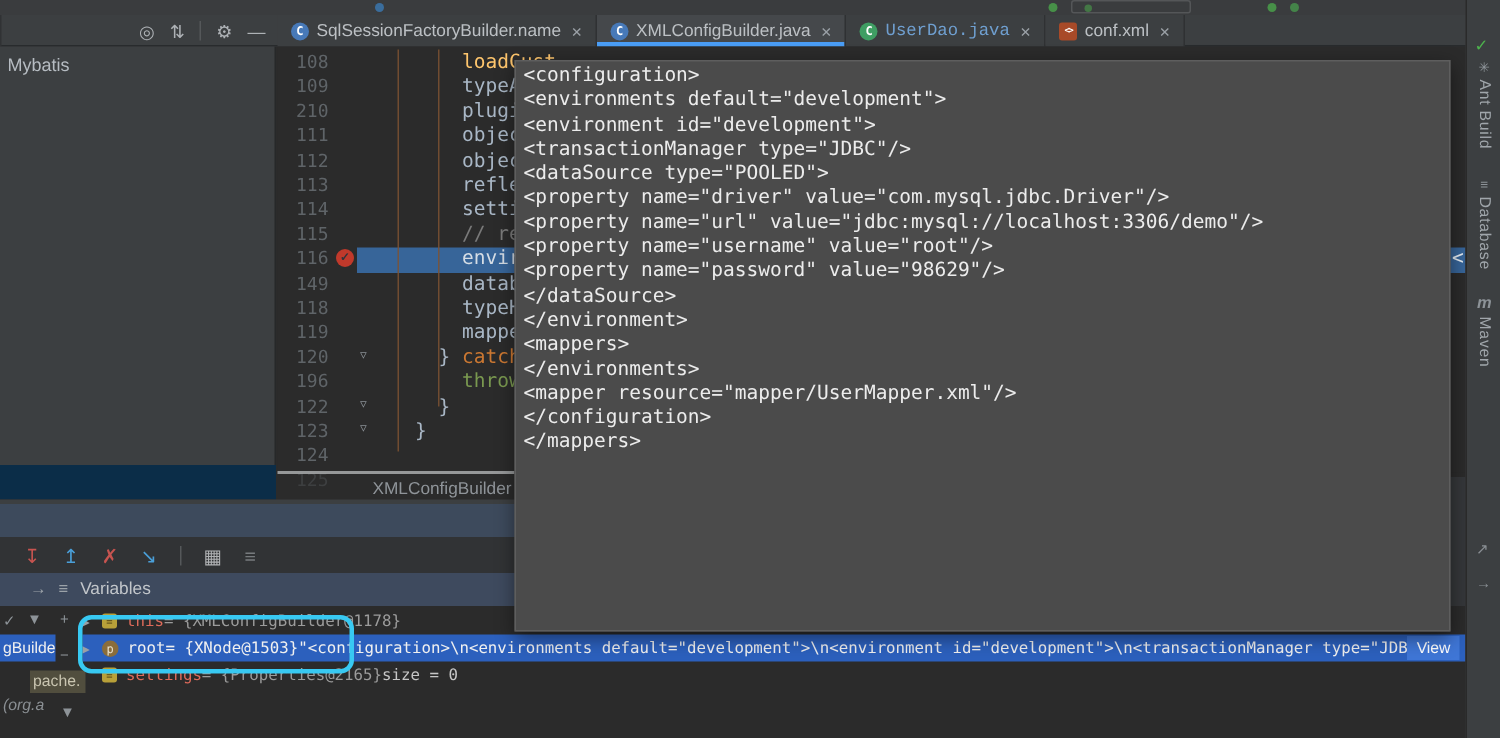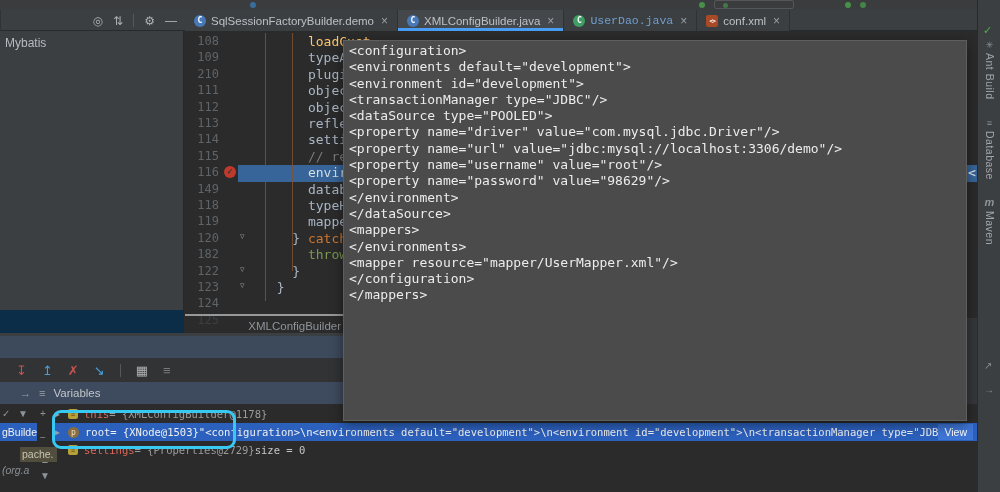--- a/index.html
+++ b/index.html
@@ -108,21 +108,21 @@
     <div id="panel-toolbar">
         <span class="pti">◎</span>
         <span class="pti">⇅</span>
         <span class="vsep"></span>
         <span class="pti">⚙</span>
         <span class="pti">—</span>
       </div>
     <div id="tabs">
         <div class="tab">
           <span class="tic " style="background: rgb(71, 121, 184);">C</span>
-          <span>SqlSessionFactoryBuilder.demo</span>
+          <span>SqlSessionFactoryBuilder.name</span>
           <span class="tclose">×</span>
         </div>
         <div class="tab active">
           <span class="tic " style="background: rgb(71, 121, 184);">C</span>
           <span>XMLConfigBuilder.java</span>
           <span class="tclose">×</span>
         </div>
         <div class="tab">
           <span class="tic " style="background: rgb(63, 158, 99);">C</span>
           <span style="color: rgb(111, 159, 208); font-family: Liberation Mono, monospace;">UserDao.java</span>
@@ -195,21 +195,21 @@
         <div class="eline" style="top: 182.4px;">
           <span class="lnum mono">119</span>
           <span class="codetxt mono">      <span style="color: rgb(169, 183, 198);">mapper</span></span>
         </div>
         <div class="eline" style="top: 198.8px;">
           <span class="lnum mono">120</span>
           <span class="fold">▿</span>
           <span class="codetxt mono">    <span style="color: rgb(169, 183, 198);">} </span><span style="color: rgb(204, 120, 50);">catch (</span></span>
         </div>
         <div class="eline" style="top: 215.2px;">
-          <span class="lnum mono">182</span>
+          <span class="lnum mono">196</span>
           <span class="codetxt mono">      <span style="color: rgb(122, 153, 80);">throw</span></span>
         </div>
         <div class="eline" style="top: 231.6px;">
           <span class="lnum mono">122</span>
           <span class="fold">▿</span>
           <span class="codetxt mono">    <span style="color: rgb(169, 183, 198);">}</span></span>
         </div>
         <div class="eline" style="top: 248px;">
           <span class="lnum mono">123</span>
           <span class="fold">▿</span>
@@ -266,37 +266,37 @@
         <span class="icp">p</span>
         <span class="vname">root</span>
         <span class="vval"> = {XNode@1503} </span>
         <span class="vstring mono">"&lt;configuration&gt;\n&lt;environments default="development"&gt;\n&lt;environment id="development"&gt;\n&lt;transactionManager type="JDBC"/&gt;\n&lt;!…</span>
         <span class="viewlink">View</span>
       </div>
       <div class="vrow" style="top: 37px;">
         <span class="arr"></span>
         <span class="icf">≡</span>
         <span class="vname">settings</span>
-        <span class="vval"> = {Properties@2729}</span>
+        <span class="vval"> = {Properties@2165}</span>
         <span class="vextra"> size = 0</span>
       </div>
     </div>
 
   <div class="abs" id="popup">
       <div class="pl mono">&lt;configuration&gt;</div>
       <div class="pl mono">&lt;environments default="development"&gt;</div>
       <div class="pl mono">&lt;environment id="development"&gt;</div>
       <div class="pl mono">&lt;transactionManager type="JDBC"/&gt;</div>
       <div class="pl mono">&lt;dataSource type="POOLED"&gt;</div>
       <div class="pl mono">&lt;property name="driver" value="com.mysql.jdbc.Driver"/&gt;</div>
       <div class="pl mono">&lt;property name="url" value="jdbc:mysql://localhost:3306/demo"/&gt;</div>
       <div class="pl mono">&lt;property name="username" value="root"/&gt;</div>
       <div class="pl mono">&lt;property name="password" value="98629"/&gt;</div>
+      <div class="pl mono">&lt;/dataSource&gt;</div>
       <div class="pl mono">&lt;/environment&gt;</div>
-      <div class="pl mono">&lt;/dataSource&gt;</div>
       <div class="pl mono">&lt;mappers&gt;</div>
       <div class="pl mono">&lt;/environments&gt;</div>
       <div class="pl mono">&lt;mapper resource="mapper/UserMapper.xml"/&gt;</div>
       <div class="pl mono">&lt;/configuration&gt;</div>
       <div class="pl mono">&lt;/mappers&gt;</div>
     </div>
 
   <div class="abs" id="cyanbox"></div>
 
   <div class="abs" id="right-strip">

